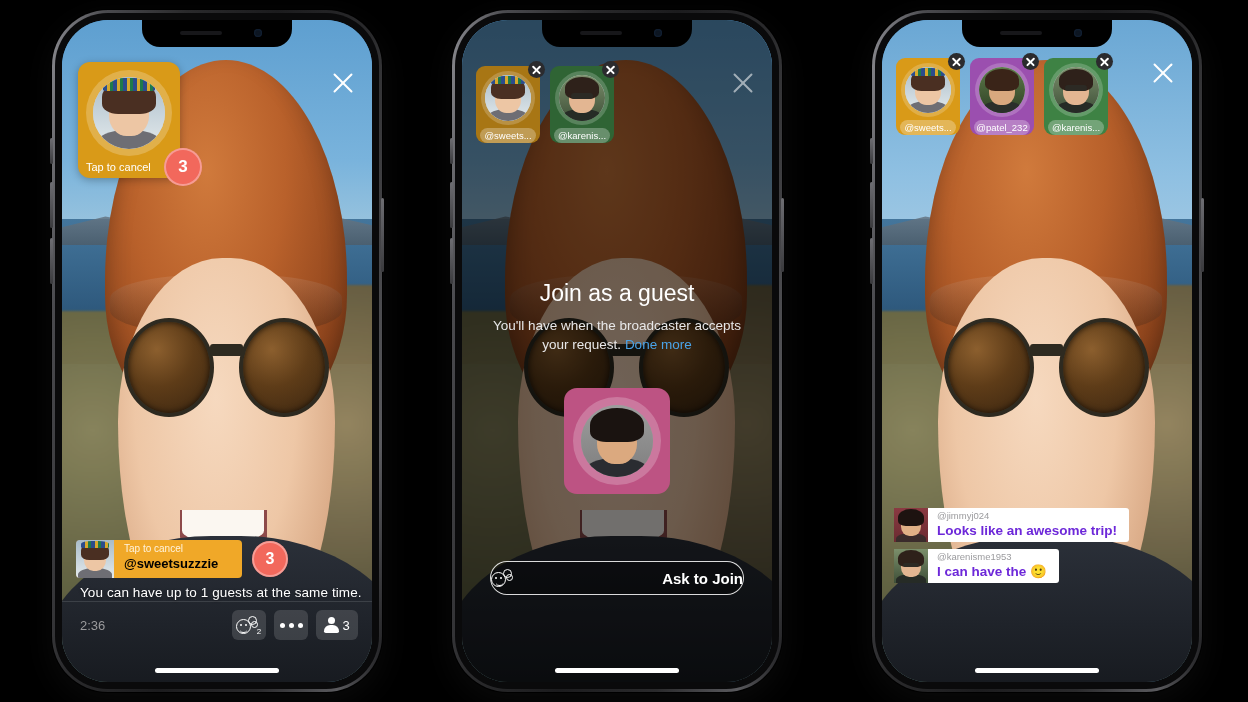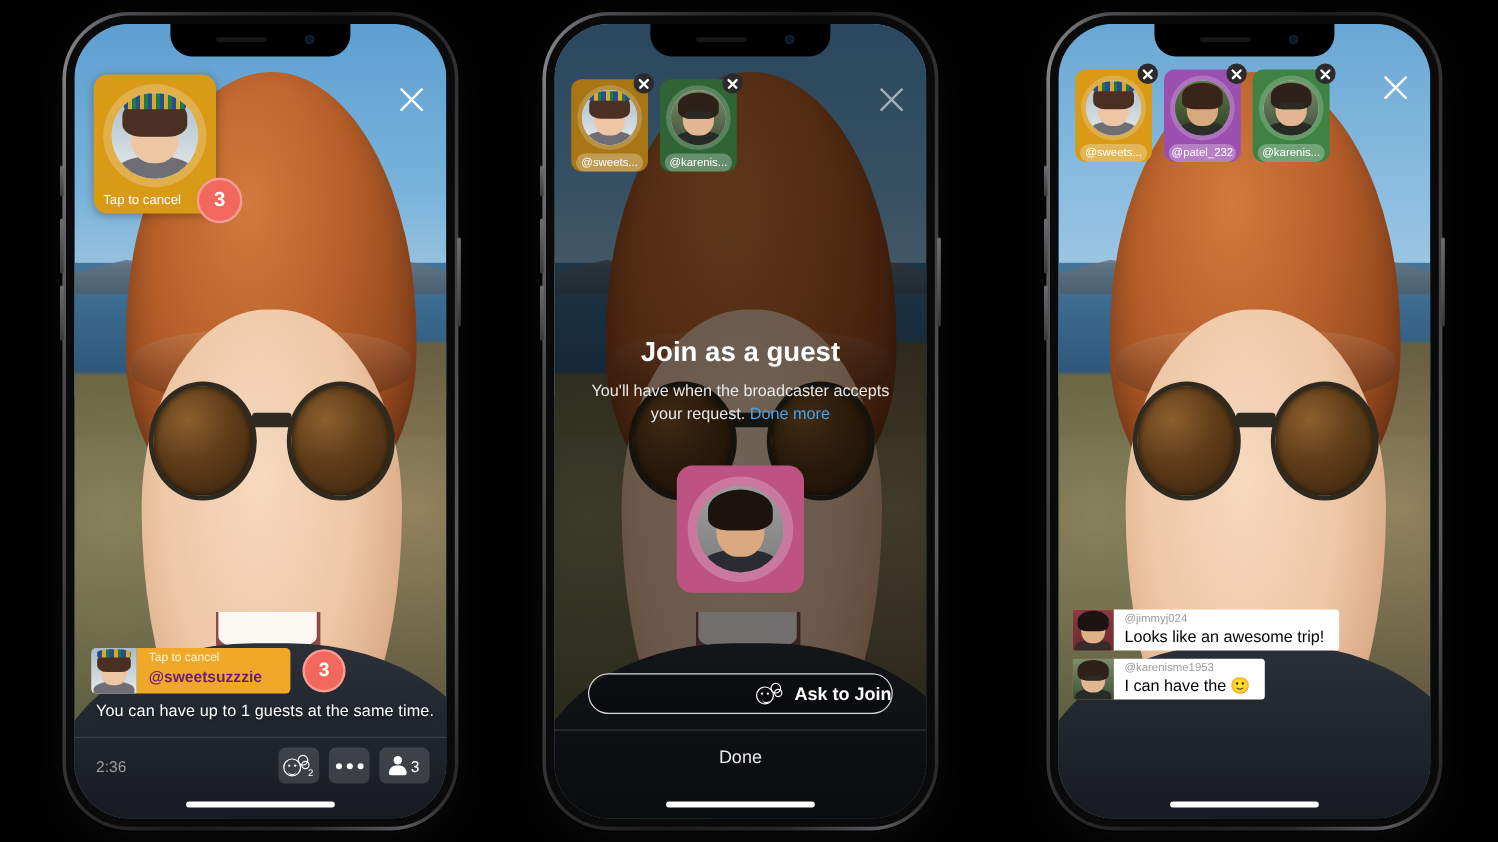--- a/index.html
+++ b/index.html
@@ -186,37 +186,37 @@
   }
   .req-pill .thumb {
     width: 38px; height: 38px; overflow: hidden; position: relative;
     border-radius: 4px 0 0 4px; background:#b08a5c;
   }
   .req-pill .body {
     background: #f0a828; padding: 2px 12px 3px 10px;
     border-radius: 0 4px 4px 0; min-width: 128px;
   }
   .req-pill .t1 { font-size: 10px; color: #fff3dd; line-height: 13px; }
-  .req-pill .t2 { font-size: 13px; font-weight: bold; color: #701a75; line-height: 17px; }
+  .req-pill .t2 { font-size: 13px; font-weight: bold; color: #000000; line-height: 17px; }
   .req-pill .cnt {
     margin-left: 10px; align-self: center;
     width: 36px; height: 36px; border-radius: 50%;
     background:#f2685c; color:#fff; font-size:16px; font-weight:bold;
     display:flex; align-items:center; justify-content:center;
     box-shadow: inset 0 0 0 2px rgba(255,255,255,.35);
   }
   .hint-text {
     position: absolute; left: 18px; bottom: 82px;
     color: #fff; font-size: 13.5px; letter-spacing: .1px;
     text-shadow: 0 1px 3px rgba(0,0,0,.5);
   }
 
   
   .bottom-bar {
-    position: absolute; left: 0; right: 0; bottom: 0; height: 68px;
+    position: absolute; left: 0; right: 0; bottom: 0; height: 81px;
     border-top: 1px solid rgba(255,255,255,.12);
     display: flex; align-items: center;
   }
   .timer { position:absolute; left: 18px; top: 16px; color:#9a9a9c; font-size: 13px; }
   .tool-row { position:absolute; right: 14px; top: 8px; display:flex; gap:8px; }
   .tool {
     width: 34px; height: 30px; border-radius: 6px;
     background: rgba(255,255,255,.14);
     display:flex; align-items:center; justify-content:center;
     cursor:pointer;
@@ -251,21 +251,21 @@
   }
   .mini-x::before, .mini-x::after {
     content:""; position:absolute; left:3px; top:8px; width:11px; height:1.6px; background:#fff; border-radius:1px;
   }
   .mini-x::before { transform: rotate(45deg); }
   .mini-x::after  { transform: rotate(-45deg); }
 
   .modal { position:absolute; inset:0; z-index: 25; }
   .modal h1 {
     position:absolute; left:0; right:0; top: 260px;
-    text-align:center; color:#fff; font-size: 23px; font-weight: bold;
+    text-align:center; color:#fff; font-size: 23px; font-weight: normal;
   }
   .modal .sub {
     position:absolute; left: 28px; right: 28px; top: 296px;
     text-align:center; color:#e7e7e8; font-size: 13.5px; line-height: 19px;
   }
   .modal .sub a { color:#4aa3e8; text-decoration:none; cursor:pointer; }
   .mic-tile {
     position:absolute; left: 50%; transform: translateX(-50%); top: 368px;
     width: 106px; height: 106px; border-radius: 13px;
     background: #bd5383;
@@ -278,40 +278,40 @@
   }
   .mic-tile .avatar-img { width: 72px; height: 72px; background:#9a9a9a; }
   .mic-label {
     position:absolute; left:0; right:0; top: 488px; text-align:center;
     color:#fff; font-size: 12.5px;
   }
   .ask-btn {
     position:absolute; left: 28px; right: 28px; top: 541px; height: 34px;
     border: 1.6px solid rgba(255,255,255,.85); border-radius: 18px;
     background: rgba(0,0,0,.35);
-    display:flex; align-items:center; justify-content:flex-end; gap: 10px;
+    display:flex; align-items:center; justify-content:space-between; gap: 10px;
     color:#fff; font-size: 15px; font-weight: bold; cursor:pointer;
   }
   .done-bar {
     position:absolute; left:0; right:0; bottom: 0; height: 74px;
     border-top: 1px solid rgba(255,255,255,.16);
     display:flex; align-items:flex-start; justify-content:center; padding-top: 14px;
   }
   .done-bar span { color:#e9e9ea; font-size: 15px; cursor:pointer; }
 
   
   .chat { position:absolute; left: 12px; bottom: 92px; z-index: 22; }
   .chat-row { display:flex; align-items:stretch; margin-bottom: 7px; }
   .chat-row .thumb { width: 34px; height: 34px; overflow:hidden; position:relative; background:#b07a5c; }
   .chat-row .bubble {
     background: #fff; border-radius: 0 3px 3px 0;
     padding: 1px 12px 3px 9px;
   }
   .chat-row .user { font-size: 9.5px; color:#9b9b9e; line-height: 13px; }
-  .chat-row .msg  { font-size: 13.5px; color:#000000; line-height: 17px; }
+  .chat-row .msg  { font-size: 13.5px; color:#6d28d9; line-height: 17px; font-weight: bold; }
 
   
   .p-bg { position:absolute; inset:0; }
   .p-head { position:absolute; left:22%; top:18%; width:56%; height:64%; border-radius:50% 50% 44% 44%; }
   .p-hair { position:absolute; left:12%; top:4%; width:76%; height:48%; border-radius:50% 50% 30% 30%; }
   .p-body { position:absolute; left:6%; bottom:-12%; width:88%; height:38%; border-radius:46% 46% 0 0; }
   .p-shade { position:absolute; left:26%; top:40%; width:48%; height:12%; border-radius:4px; background:#2c2a24; }
 
   .sweets .p-bg { background: linear-gradient(180deg,#a9bcc9,#e4eaec); }
   .sweets .p-hair { background:#4a2f22; }
@@ -531,23 +531,20 @@
             </div>
         </div>
         <div class="ask-btn">
           <span class="smiley-stack">
               <i class="s1"></i>
               <i class="s2"></i>
               <i class="s3"></i>
             </span>
           <span>Ask to Join</span>
         </div>
-        <div class="done-bar">
-          <span>Done</span>
-        </div>
       </div>
 
       <div class="notch">
         <div class="speaker"></div>
         <div class="cam"></div>
       </div>
       <div class="home-ind"></div>
     </div>
   </div>
 

